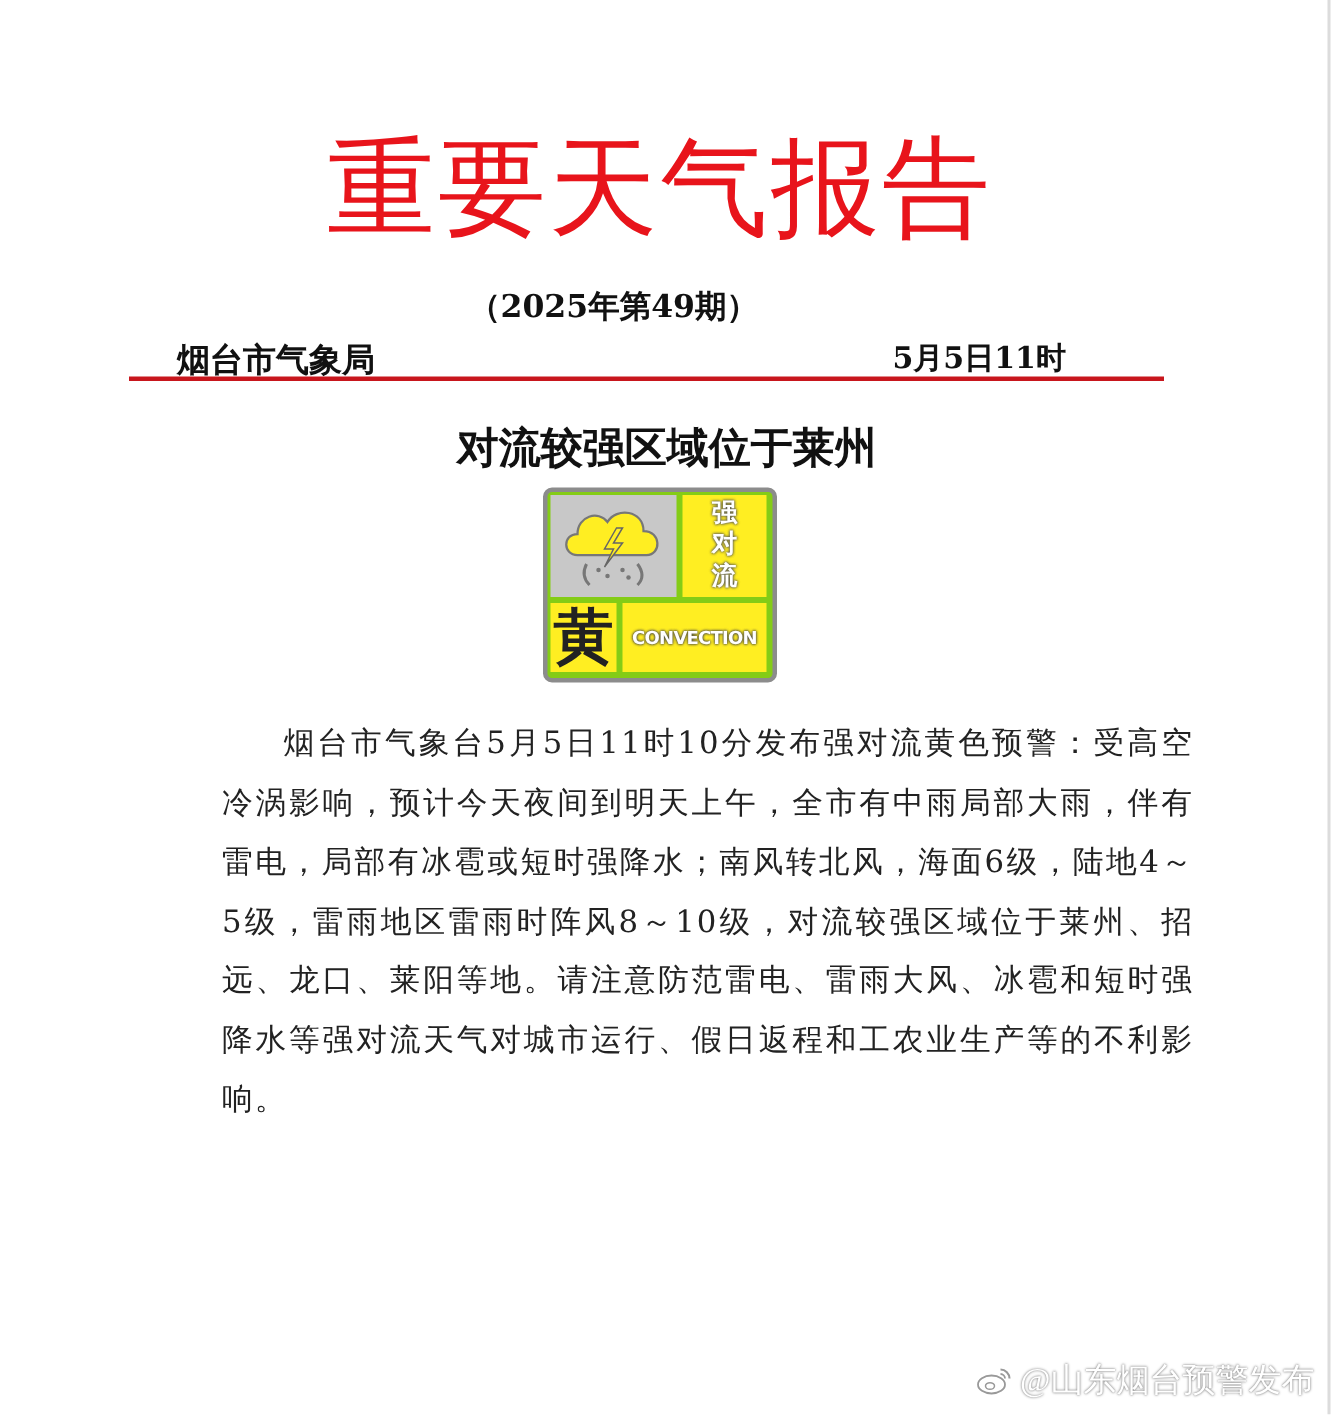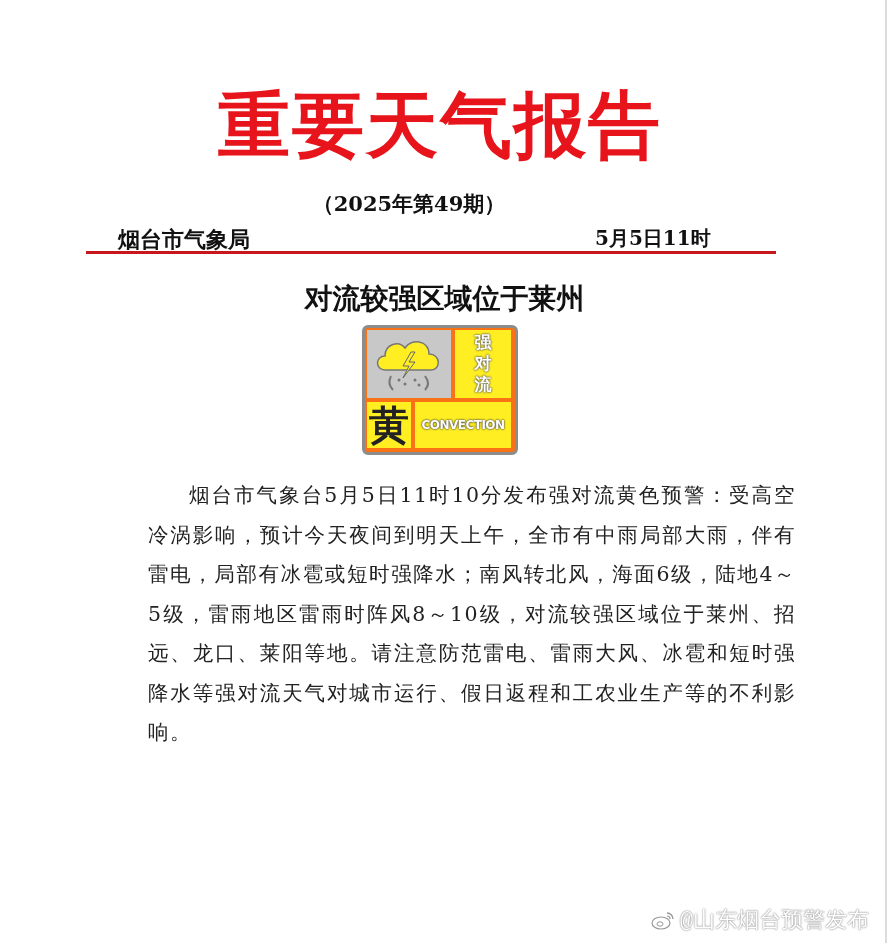--- a/index.html
+++ b/index.html
@@ -1,42 +1,42 @@
 <!DOCTYPE html>
 <html><head>
 <meta charset="utf-8">
 <style>
   html, body { margin:0; padding:0; }
   body { width:889px; height:943px; background:#ffffff; position:relative; overflow:hidden;
          font-family:"DejaVu Serif", serif; color:#111; }
   .edge { position:absolute; left:885px; top:0; width:2px; height:943px; background:#dcdcdc; }
   .title { position:absolute; left:190px; top:80px; width:500px; text-align:center;
-           font-family:"DejaVu Serif", serif; font-weight:bold; font-size:72px; letter-spacing:2px;
+           font-family:"DejaVu Serif", serif; font-weight:normal; font-size:72px; letter-spacing:2px;
            color:#e8141b; line-height:90px; }
   .issue { position:absolute; left:0; width:818px; top:190px; text-align:center;
            font-size:21px; font-weight:bold; color:#111; }
   .bureau { position:absolute; left:118px; top:225px; font-size:22px; font-weight:bold; }
   .datetime { position:absolute; left:595px; top:225px; font-size:20px; font-weight:bold; }
   .redline { position:absolute; left:86px; top:251px; width:690px; height:3px; background:#c8161d; }
   .subtitle { position:absolute; left:0; width:889px; top:280px; text-align:center;
               font-family:"DejaVu Sans", sans-serif; font-weight:bold; font-size:28px; color:#111; }
   .badge { position:absolute; left:362px; top:325px; width:150px; height:124px; border:3px solid #8c8c8c;
-           border-radius:6px; background:#f97316; overflow:hidden; }
+           border-radius:6px; background:#84cc16; overflow:hidden; }
   .b-grey { position:absolute; left:2px; top:2px; width:84px; height:68px; background:#c8c8c8; }
   .b-vert { position:absolute; left:90px; top:2px; width:56px; height:68px; background:#ffee22;
             font-family:"DejaVu Sans", sans-serif; font-weight:bold; font-size:17px; color:#fff;
             text-align:center; line-height:21px; text-shadow:0 0 2px #555, 0 0 2px #555; padding-top:2px; box-sizing:border-box; }
   .b-huang { position:absolute; left:2px; top:74px; width:44px; height:46px; background:#ffee22;
              font-family:"DejaVu Sans", sans-serif; font-size:40px; font-weight:bold; line-height:46px; text-align:center; color:#222; }
   .b-conv { position:absolute; left:50px; top:74px; width:96px; height:46px; background:#ffee22;
             font-family:"DejaVu Sans", sans-serif; font-size:12px; font-weight:bold; line-height:46px; text-align:center;
             color:#fff; text-shadow:0 0 2px #444, 0 0 2px #444; letter-spacing:-0.5px; }
   .body-text { position:absolute; left:132px; top:476px; width:648px; font-family:"DejaVu Serif", serif;
                font-size:20.5px; line-height:39.5px; color:#222; text-align:justify; text-indent:41px; letter-spacing:1.4px;margin-left:16px; }
-  .watermark { position:absolute; left:650px; top:905px; font-family:Liberation Mono, monospace; font-size:22px;
+  .watermark { position:absolute; left:650px; top:905px; font-family:Liberation Serif, serif; font-size:22px;
                color:#fff; text-shadow:0 0 2px #888, 0 0 1px #999; display:flex; align-items:center; gap:4px; }
   .wb-icon { width:26px; height:22px; }
 </style>
 </head>
 <body>
 
 <div class="edge"></div>
 
 <div class="title">重要天气报告</div>
 <div class="issue">（2025年第49期）</div>

